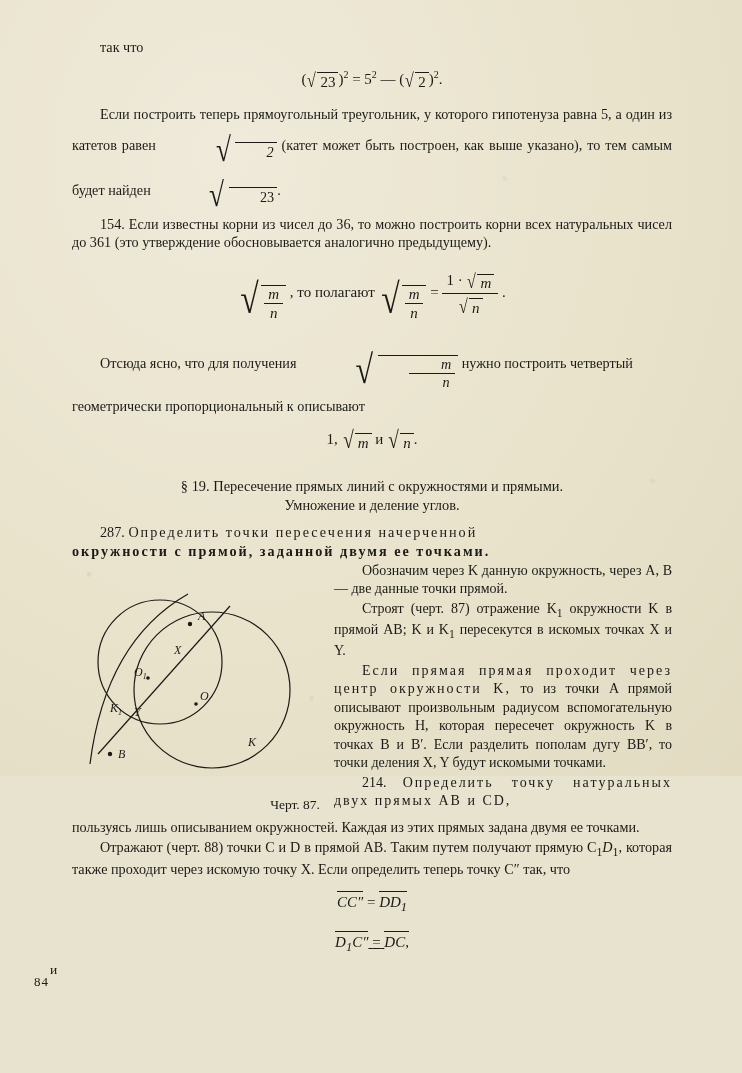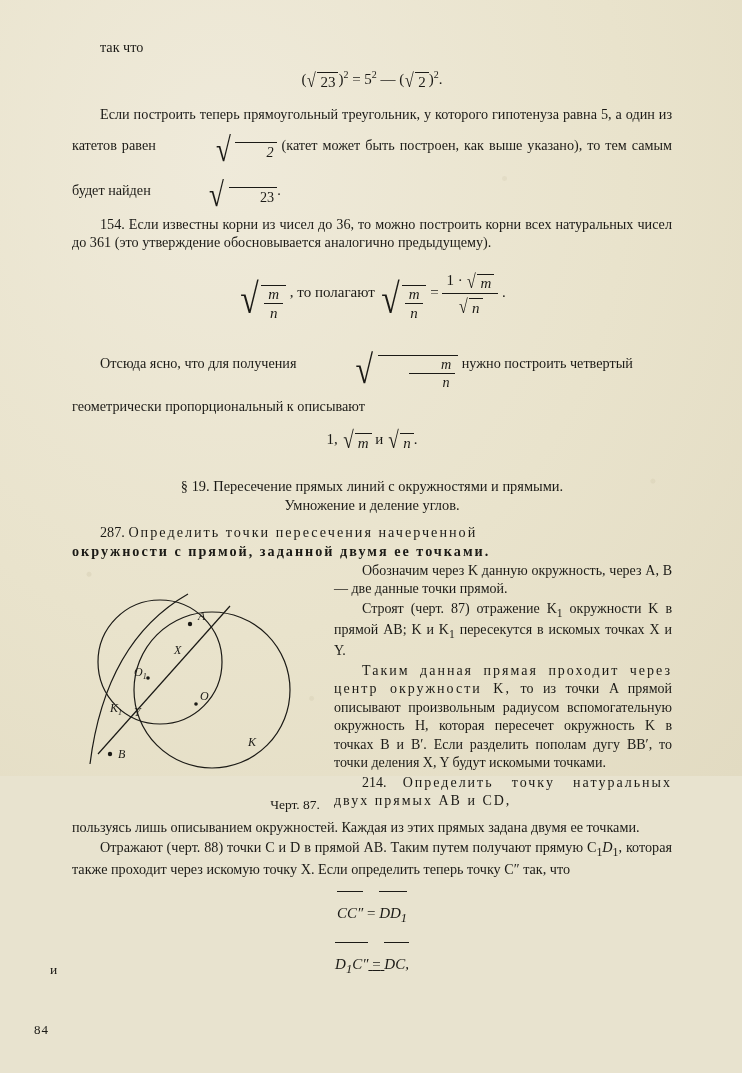--- a/index.html
+++ b/index.html
@@ -44,35 +44,35 @@
   .it { font-style:italic; }
   
   .rad { display:inline-block; position:relative; white-space:nowrap; vertical-align:middle; }
   .radsym { font-size:20px; display:inline-block; transform:scaleX(.8); }
   .radbody { display:inline-block; border-top:1px solid #1b1a16; padding:0 3px; }
   .bigrad .radsym { font-size:34px; position:relative; top:4px; }
   .frac { display:inline-block; vertical-align:middle; text-align:center; font-style:italic; }
   .frac .num { display:block; border-bottom:1px solid #1b1a16; padding:0 4px; line-height:1.15; }
   .frac .den { display:block; padding:0 4px; line-height:1.2; }
   .sup { font-size:10px; vertical-align:super; }
-  .ovl { border-top:1px solid #1b1a16; padding-top:12px; display:inline-block; }
+  .ovl { border-top:1px solid #1b1a16; padding-top:1px; display:inline-block; }
 
   
   .figwrap {
     float:left;
     width:248px;
     margin:2px 14px 4px 0;
     position:relative;
   }
   .figcap { text-align:right; font-size:13.5px; margin-top:2px; }
   svg { display:block; }
   .fl-text { font-size:14px; line-height:1.32; text-align:justify; }
   .clearer { clear:both; }
   .pagenum {
-    position:absolute; left:34px; top:1022px;
+    position:absolute; left:34px; top:974px;
     font-size:13px; letter-spacing:1px;
   }
   .leftmark {
     position:absolute; left:50px; top:962px; font-size:13.5px;
   }
 </style>
 </head>
 <body>
 
 <div class="page">
@@ -172,21 +172,21 @@
       </svg>
       <div class="figcap">Черт. 87.</div>
     </div>
 
     <div class="fl-text">
       <p class="ind">Обозначим через K данную окружность, через A, B — две данные точки прямой.</p>
       <p class="ind">
         <span>Строят (черт. 87) отражение K</span><sub>1</sub><span> окружности K в прямой AB; K и K</span><sub>1</sub><span> пересекутся в искомых точках X и Y.</span>
       </p>
       <p class="ind">
-        <span class="spaced">Таким  данная  прямая  проходит  через  центр окружности K,</span>
+        <span class="spaced">Если  прямая  прямая  проходит  через  центр окружности K,</span>
         <span>то из точки A прямой описывают произвольным радиусом вспомогательную окружность H, которая пересечет окружность K в точках B и B′. Если разделить пополам дугу BB′, то точки деления X, Y будут искомыми точками.</span>
       </p>
       <p class="ind">
         <span>214.</span>
         <span class="spaced">Определить  точку  натуральных  двух  прямых AB и CD,</span>
       </p>
     </div>
 
     <div class="clearer"></div>
 

